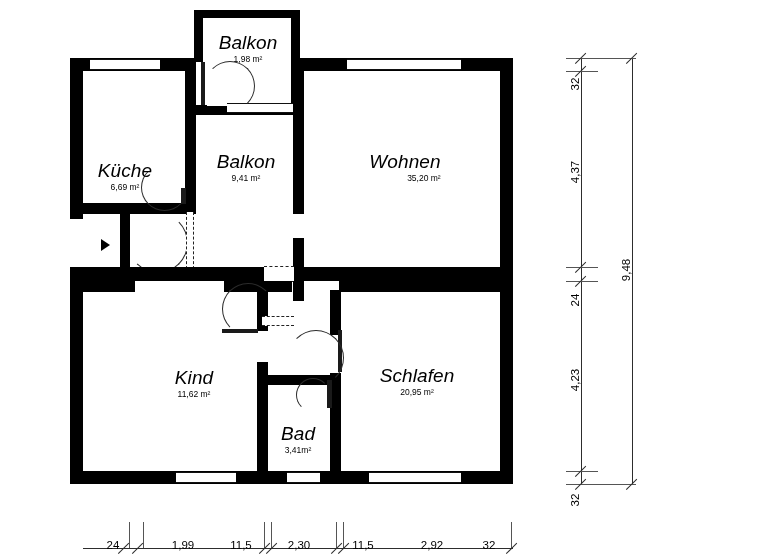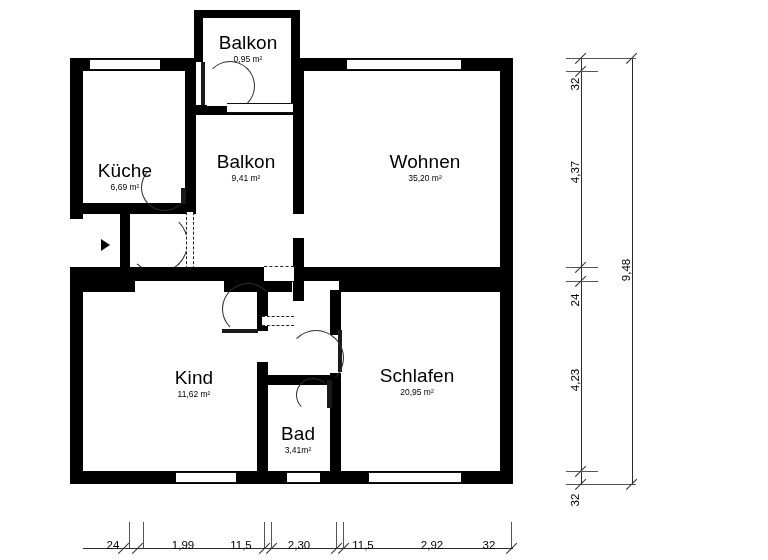--- a/index.html
+++ b/index.html
@@ -20,21 +20,21 @@
   .swing{position:absolute;border:1.5px solid #2b2b2b;
          border-radius:50%;background:transparent;}
   .swing.tl{border-right-color:transparent;border-bottom-color:transparent;}
   .swing.tr{border-left-color:transparent;border-bottom-color:transparent;}
   .swing.bl{border-right-color:transparent;border-top-color:transparent;}
   .swing.br{border-left-color:transparent;border-top-color:transparent;}
 
   
   .room{position:absolute;text-align:center;line-height:1;white-space:nowrap;
         transform:translate(-50%,-50%);}
-  .room .nm{display:block;font-size:19px;letter-spacing:.1px;color:#000;}
+  .room .nm{display:block;font-size:19px;letter-spacing:.1px;color:#000;font-style:italic;}
   .room .ar{display:block;font-size:8.5px;margin-top:3px;color:#000;}
 
   
   .arrow{position:absolute;width:0;height:0;
          border-top:6px solid transparent;border-bottom:6px solid transparent;
          border-left:9px solid #000;}
 
   
   .dimline{position:absolute;background:#2d2d2d;}
   .tick{position:absolute;background:#2d2d2d;transform:rotate(45deg);}
@@ -117,31 +117,31 @@
   <div class="swing tl" style="left:222px;top:283px;width:50px;height:50px;"></div>
 
   <div class="leaf" style="left:338px;top:330px;width:4px;height:42px;"></div>
   <div class="swing tr" style="left:288px;top:330px;width:54px;height:54px;"></div>
 
   <div class="leaf" style="left:327px;top:380px;width:5px;height:28px;"></div>
   <div class="swing tl" style="left:296px;top:378px;width:32px;height:32px;"></div>
 
   <div class="room" style="left:248px;top:48px;">
     <span class="nm">Balkon</span>
-    <span class="ar">0,95 m²</span>
+    <span class="ar">1,98 m²</span>
   </div>
   <div class="room" style="left:125px;top:176px;">
     <span class="nm">Küche</span>
     <span class="ar">6,69 m²</span>
   </div>
   <div class="room" style="left:246px;top:167px;">
     <span class="nm">Balkon</span>
     <span class="ar">9,41 m²</span>
   </div>
-  <div class="room" style="left:425px;top:167px;">
+  <div class="room" style="left:405px;top:167px;text-align:right;">
     <span class="nm">Wohnen</span>
     <span class="ar">35,20 m²</span>
   </div>
   <div class="room" style="left:194px;top:383px;">
     <span class="nm">Kind</span>
     <span class="ar">11,62 m²</span>
   </div>
   <div class="room" style="left:298px;top:439px;">
     <span class="nm">Bad</span>
     <span class="ar">3,41m²</span>

